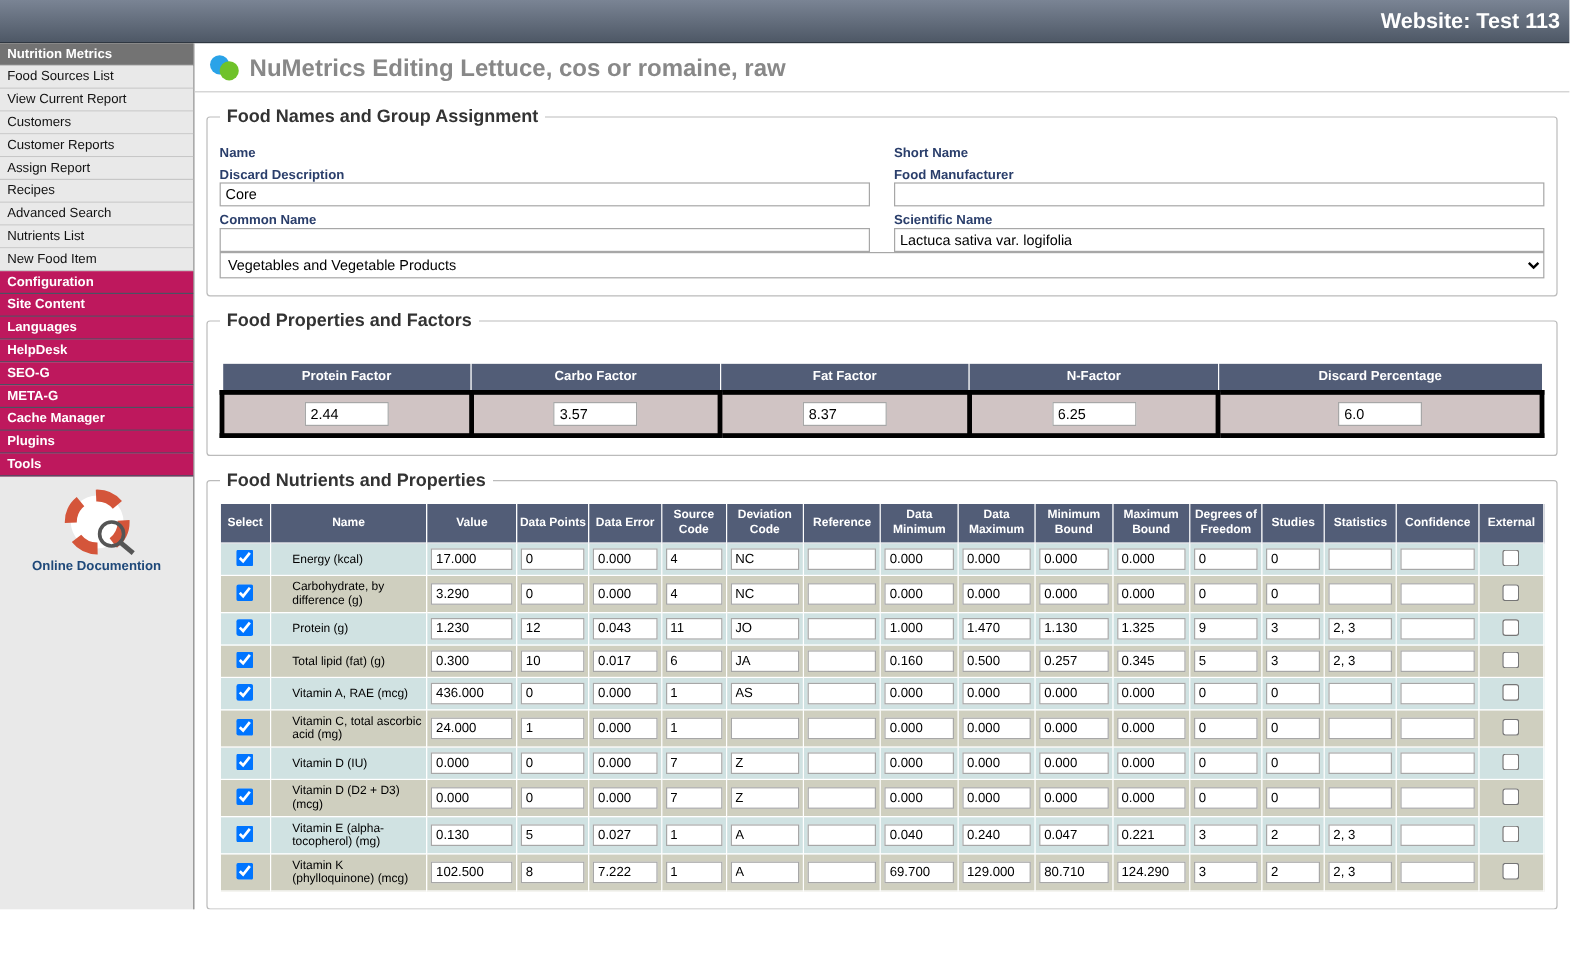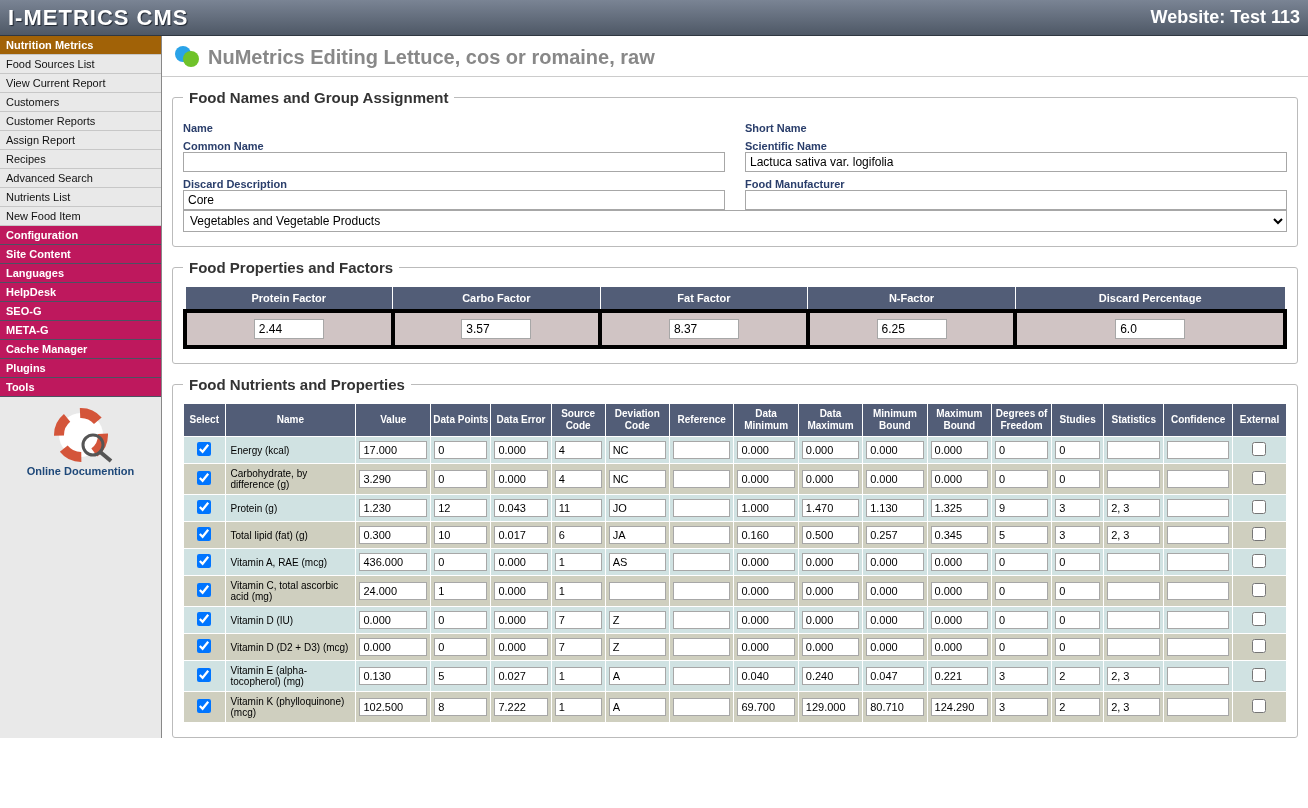--- a/index.html
+++ b/index.html
@@ -5,54 +5,53 @@
 * { box-sizing: border-box; margin: 0; padding: 0; }
 body { font-family: Verdana, Arial, sans-serif; font-size: 11px; background: #fff; width: 1308px; }
 .topbar { background: linear-gradient(#7a8494,#4e5866); color: #fff; height: 36px; display: flex; align-items: center; padding: 0 8px; border-bottom: 1px solid #2f3741; }
 .topbar .title { font-family: "Trebuchet MS", Verdana, sans-serif; font-size: 22px; letter-spacing: 1px; text-shadow: 1px 1px 1px #1f2630; font-weight: bold; }
 .topbar .spacer { flex: 1; }
 .topbar .site { font-size: 18px; font-weight: bold; }
 .layout { display: flex; }
 .sidebar { width: 162px; background: #e9e9e9; border-right: 1px solid #888; }
 .sidebar .item { padding: 3px 6px; border-bottom: 1px solid #c7c7c7; cursor: pointer; font-size: 11px; color: #111; background: #e9e9e9; }
 .sidebar .section { background: #be185d; color: #fff; font-weight: bold; border-bottom: 1px solid #4b5262; }
-.sidebar .active { background: #a16207; color: #fff; font-weight: bold; }
+.sidebar .active { background: #737373; color: #fff; font-weight: bold; }
 .sidebar .admin { text-align: center; padding: 10px 0 4px 0; }
 .sidebar .admin-label { color: #1e4879; font-size: 11px; font-weight: bold; }
 .content { flex: 1; padding: 0; }
 .page-header { display: flex; align-items: center; gap: 8px; padding: 8px 12px 6px 12px; border-bottom: 1px solid #ccc; }
 .page-header h1 { color: #888; font-size: 20px; font-weight: bold; }
 .page-header .ic { width: 26px; height: 26px; display: inline-block; position: relative; }
 .page-header .ic svg { width: 26px; height: 26px; }
 fieldset { border: 1px solid #bbb; margin: 12px 10px 0 10px; padding: 10px 10px 14px 10px; border-radius: 3px; }
 legend { padding: 0 6px; font-size: 15px; font-weight: bold; color: #333; }
 .row2 { display: flex; gap: 20px; }
 .col { flex: 1; }
 .fld-label { color: #2a3e6b; font-weight: bold; font-size: 11px; margin-top: 6px; }
 .txt { width: 100%; border: 1px solid #a7a7a7; padding: 2px 4px; font-size: 12px; height: 20px; background: #fff; }
 .select { width: 100%; border: 1px solid #a7a7a7; padding: 1px 2px; font-size: 12px; height: 22px; background: #fff; }
-.factors table { width: 100%; border-collapse: collapse; }
+.factors table { width: 100%; border-collapse: collapse; margin-top: 16px; }
 .factors th { background: #525d77; color: #fff; font-size: 11px; padding: 5px 4px; border: 1px solid #fff; }
 .factors td { background: #d0c4c4; text-align: center; padding: 6px; border: 4px solid #000000; }
 .factors input { width: 70px; border: 1px solid #a7a7a7; padding: 2px 4px; font-size: 12px; text-align: left; }
 .nutr table { width: 100%; border-collapse: collapse; table-layout: fixed; }
 .nutr th { background: #525d77; color: #fff; font-size: 10px; padding: 4px 2px; border: 1px solid #fff; text-align: center; vertical-align: middle; line-height: 1.2; }
 .nutr td { padding: 4px 3px; border: 1px solid #fff; text-align: center; vertical-align: middle; }
 .nutr tbody tr:nth-child(odd) td { background: #d0e2e2; }
 .nutr tbody tr:nth-child(even) td { background: #cfcfbf; }
-.nutr td.name { text-align: left; font-size: 10px; padding-left: 5px; }
+.nutr td.name { text-align: left; font-size: 10px; padding-left: 18px; }
 .nutr input.cell { width: 100%; border: 1px solid #a7a7a7; padding: 2px 3px; font-size: 11px; text-align: left; min-width: 0; }
 .nutr input[type=checkbox] { width: 14px; height: 14px; }
 .admin-icon { width: 80px; height: 56px; }
 </style>
 </head>
 <body>
 
 <div class="topbar">
-  <span class="title">I-METRICS CMS</span>
   <span class="spacer"></span>
   <span class="site">Website: Test 113</span>
 </div>
 
 <div class="layout">
   <div class="sidebar">
     <div id="side-items">
         <div class="item active">Nutrition Metrics</div>
         <div class="item">Food Sources List</div>
         <div class="item">View Current Report</div>
@@ -100,36 +99,36 @@
       <div class="row2">
         <div class="col">
           <div class="fld-label">Name</div>
         </div>
         <div class="col">
           <div class="fld-label">Short Name</div>
         </div>
       </div>
       <div class="row2">
         <div class="col">
+          <div class="fld-label">Discard Description</div>
+          <input class="txt" value="Core" style="">
+        </div>
+        <div class="col">
+          <div class="fld-label">Food Manufacturer</div>
+          <input class="txt" value="" style="">
+        </div>
+      </div>
+      <div class="row2">
+        <div class="col">
           <div class="fld-label">Common Name</div>
           <input class="txt" value="" style="">
         </div>
         <div class="col">
           <div class="fld-label">Scientific Name</div>
           <input class="txt" value="Lactuca sativa var. logifolia" style="">
-        </div>
-      </div>
-      <div class="row2">
-        <div class="col">
-          <div class="fld-label">Discard Description</div>
-          <input class="txt" value="Core" style="">
-        </div>
-        <div class="col">
-          <div class="fld-label">Food Manufacturer</div>
-          <input class="txt" value="" style="">
         </div>
       </div>
       <select class="select">
         <option>Vegetables and Vegetable Products</option>
       </select>
     </fieldset>
 
     <fieldset class="factors">
       <legend>Food Properties and Factors</legend>
       <table>

